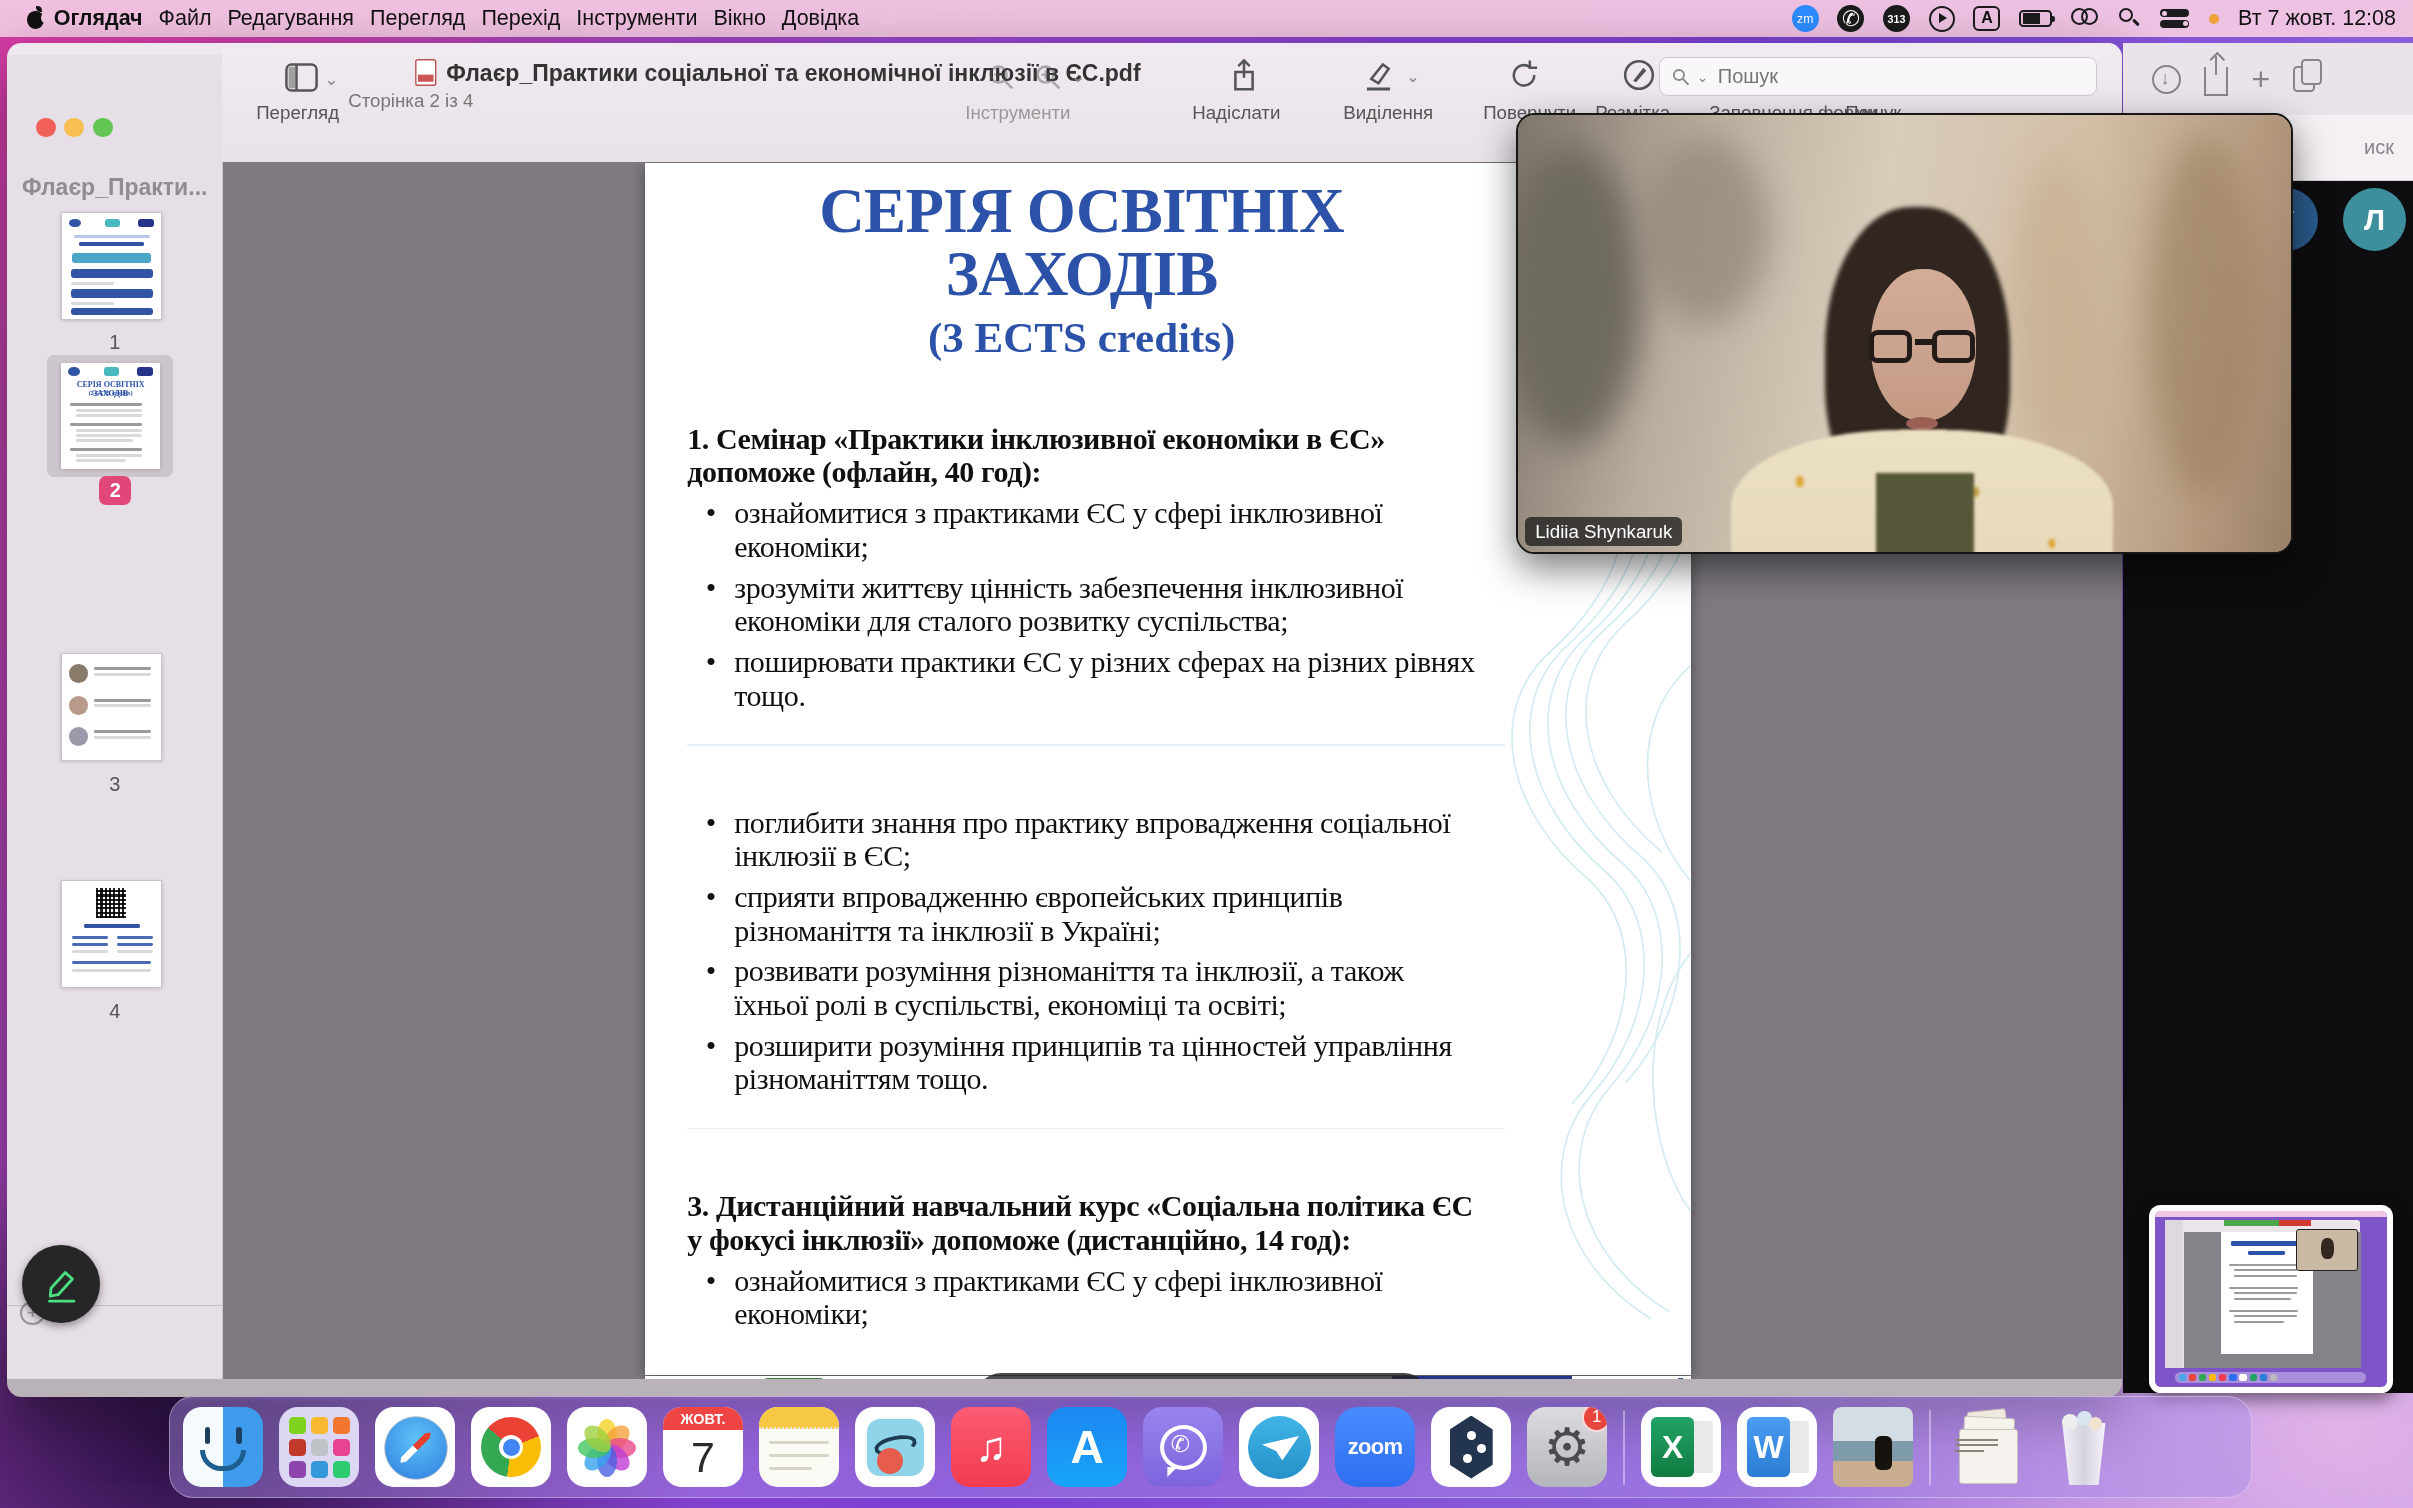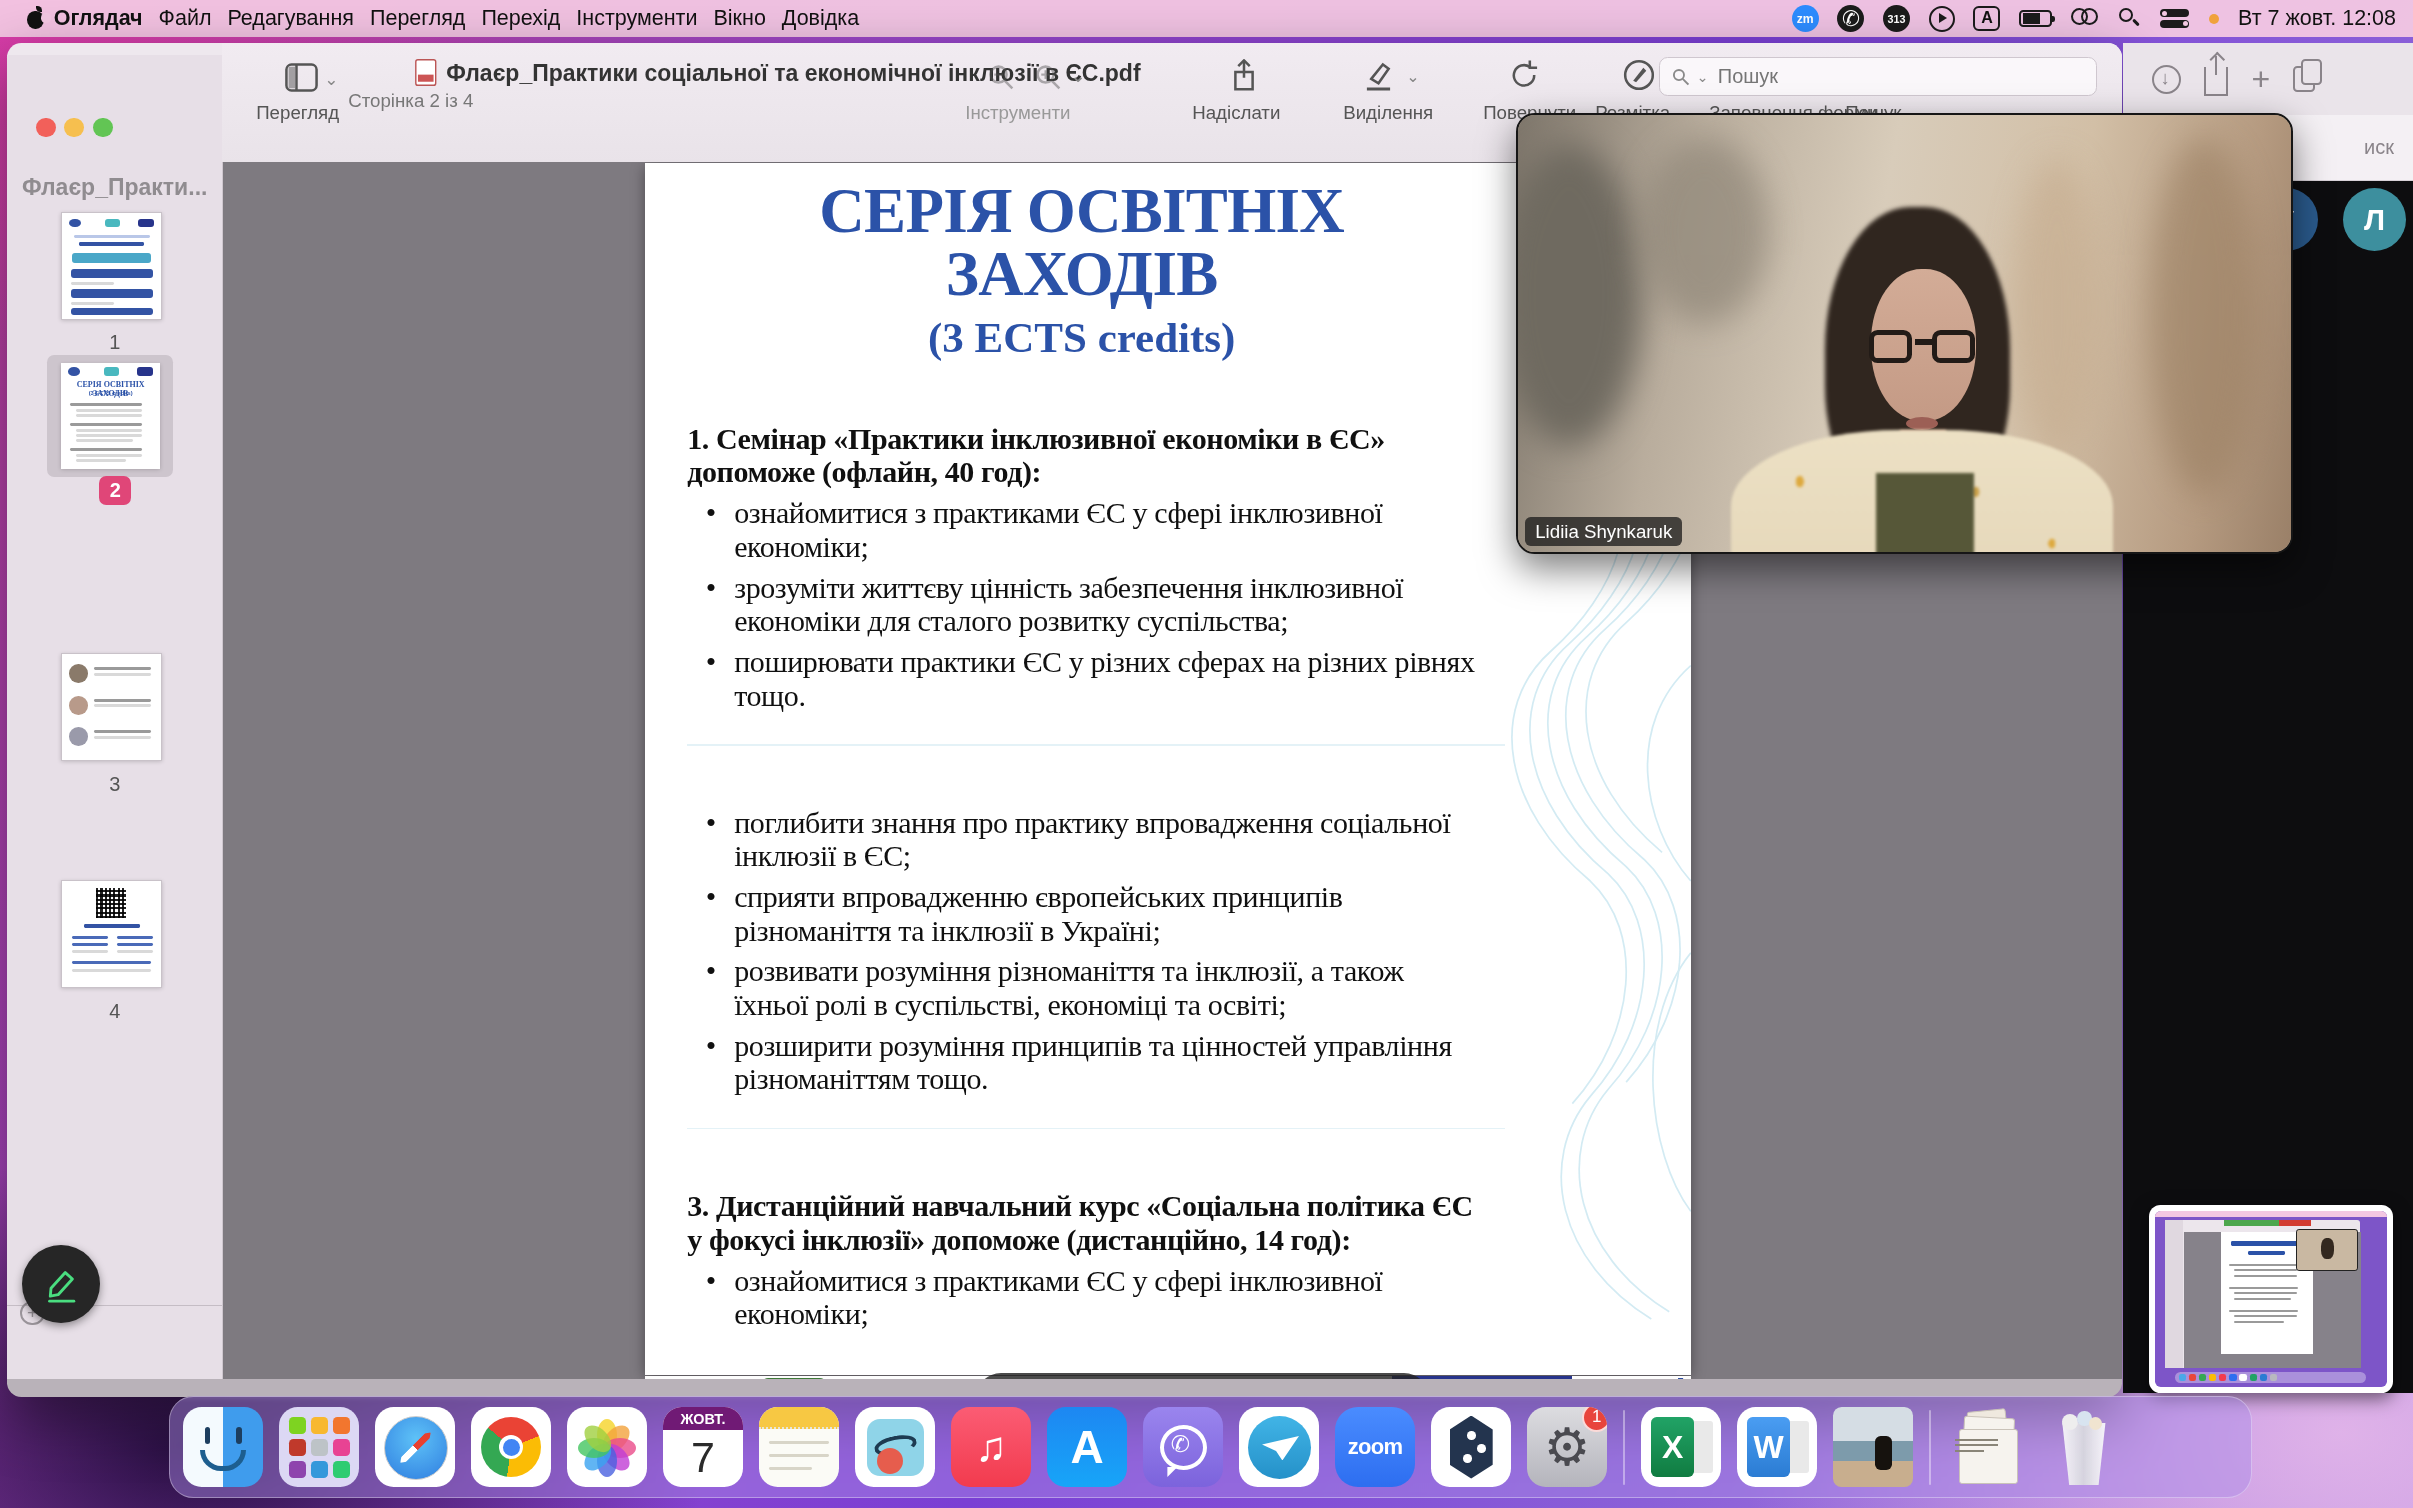--- a/index.html
+++ b/index.html
@@ -13,21 +13,21 @@
   
   #menubar{left:0;top:0;width:2413px;height:37px;background:rgba(243,199,226,.96);display:flex;align-items:center;font-size:21.5px;color:#111}
   #menubar .mitem{margin:0 8px;white-space:nowrap}
   #menubar .app{font-weight:bold}
   .apple{width:18.7px;height:21.5px;position:relative;margin-left:27px}
   .apple .b{position:absolute;left:0;top:2.9px;width:17px;height:18.7px;background:#111;border-radius:46% 46% 48% 48%}
   .apple .bite{position:absolute;right:-5px;top:5.7px;width:9.3px;height:9.3px;background:#f3c7e2;border-radius:50%}
   .apple .leaf{position:absolute;left:8.6px;top:-2.2px;width:6.5px;height:6.5px;background:#111;border-radius:0 70% 0 70%}
   #status{position:absolute;right:0;top:0;height:37px;display:flex;align-items:center;gap:18.7px;padding-right:17px}
   .sico{display:flex;align-items:center;justify-content:center;height:29px}
-  .zmcircle{width:27px;height:27px;border-radius:50%;background:#2d8cff;color:#fff;font-size:12.2px;font-weight:bold;display:flex;align-items:center;justify-content:center}
+  .zmcircle{width:27px;height:27px;border-radius:50%;background:#2d8cff;color:#fff;font-size:12.2px;font-weight:normal;display:flex;align-items:center;justify-content:center}
   .blackcirc{width:27px;height:27px;border-radius:50%;background:#1b1b1b;color:#fff;display:flex;align-items:center;justify-content:center}
   .tg313{font-size:10.8px;font-weight:bold}
   .playc{width:26px;height:26px;border-radius:50%;border:2.2px solid #1b1b1b;box-sizing:border-box;position:relative}
   .playc:after{content:"";position:absolute;left:8.6px;top:5.7px;border-left:8.6px solid #1b1b1b;border-top:5px solid transparent;border-bottom:5px solid transparent}
   .abox{width:27px;height:24.4px;border:2.2px solid #1b1b1b;border-radius:5.7px;font-size:16px;font-weight:bold;display:flex;align-items:center;justify-content:center;box-sizing:border-box}
   .batt{width:33px;height:17px;border:2.2px solid #1b1b1b;border-radius:4.3px;position:relative;box-sizing:border-box}
   .batt:before{content:"";position:absolute;left:1.4px;top:1.4px;bottom:1.4px;width:17px;background:#1b1b1b}
   .batt:after{content:"";position:absolute;right:-5px;top:4.3px;width:2.9px;height:5.7px;background:#1b1b1b;border-radius:0 2.2px 2.2px 0}
   .chain{width:29px;height:21.5px;position:relative}
   .chain i{position:absolute;width:17px;height:17px;border:2.9px solid #1b1b1b;border-radius:50%;box-sizing:border-box}
@@ -158,21 +158,21 @@
   
   .safari .c{position:absolute;left:9.3px;top:9.3px;width:62px;height:62px;border-radius:50%;background:radial-gradient(circle at 50% 35%,#5ec2f7,#2f7de0);border:0.7px solid #ccc}
   .safari .n{position:absolute;left:18.7px;top:37px;width:43px;height:7.2px;transform:rotate(-45deg);background:linear-gradient(90deg,#fff 50%,#e8402f 50%);clip-path:polygon(0 50%,12% 0,88% 0,100% 50%,88% 100%,12% 100%)}
   
   .chrome .c{position:absolute;left:10px;top:10px;width:60px;height:60px;border-radius:50%;background:conic-gradient(from -50deg,#ea4335 0 33%,#fbbc05 0 66%,#34a853 0 100%)}
   .chrome .w{position:absolute;left:28px;top:28px;width:24.4px;height:24.4px;border-radius:50%;background:#fff}
   .chrome .b{position:absolute;left:32px;top:32px;width:17px;height:17px;border-radius:50%;background:#4285f4}
   
   .photos i{position:absolute;left:30px;top:11.5px;width:20px;height:32px;border-radius:50%;opacity:.8;transform-origin:50% 29px}
   
-  .cal .top{position:absolute;left:0;top:0;right:0;height:23px;background:#701a75;color:#fff;font-size:14.4px;font-weight:bold;display:flex;align-items:center;justify-content:center}
+  .cal .top{position:absolute;left:0;top:0;right:0;height:23px;background:#ef4444;color:#fff;font-size:14.4px;font-weight:bold;display:flex;align-items:center;justify-content:center}
   .cal .day{position:absolute;left:0;top:21.5px;right:0;bottom:0;display:flex;align-items:center;justify-content:center;font-size:43px;color:#2b2b2b;font-weight:300}
   
   .notes{background:#fbfbf6}
   .notes .top{position:absolute;left:0;top:0;right:0;height:20px;background:#f7c843;border-bottom:2.2px dotted #e9e6da}
   .notes .l{position:absolute;left:10px;right:10px;height:2.9px;background:#d8d5c8;border-radius:1.4px}
   
   .ff .sq{position:absolute;left:11.5px;top:11.5px;width:57px;height:57px;border-radius:13px;background:#8fd4e8}
   .ff .sc{position:absolute;left:18.7px;top:29px;width:43px;height:18.7px;border:4.3px solid #1d3b52;border-radius:50%;border-bottom-color:transparent;transform:rotate(-12deg);box-sizing:border-box}
   .ff .rd{position:absolute;left:21.5px;bottom:13px;width:26px;height:26px;border-radius:50%;background:#f0503c;opacity:.9}
   

